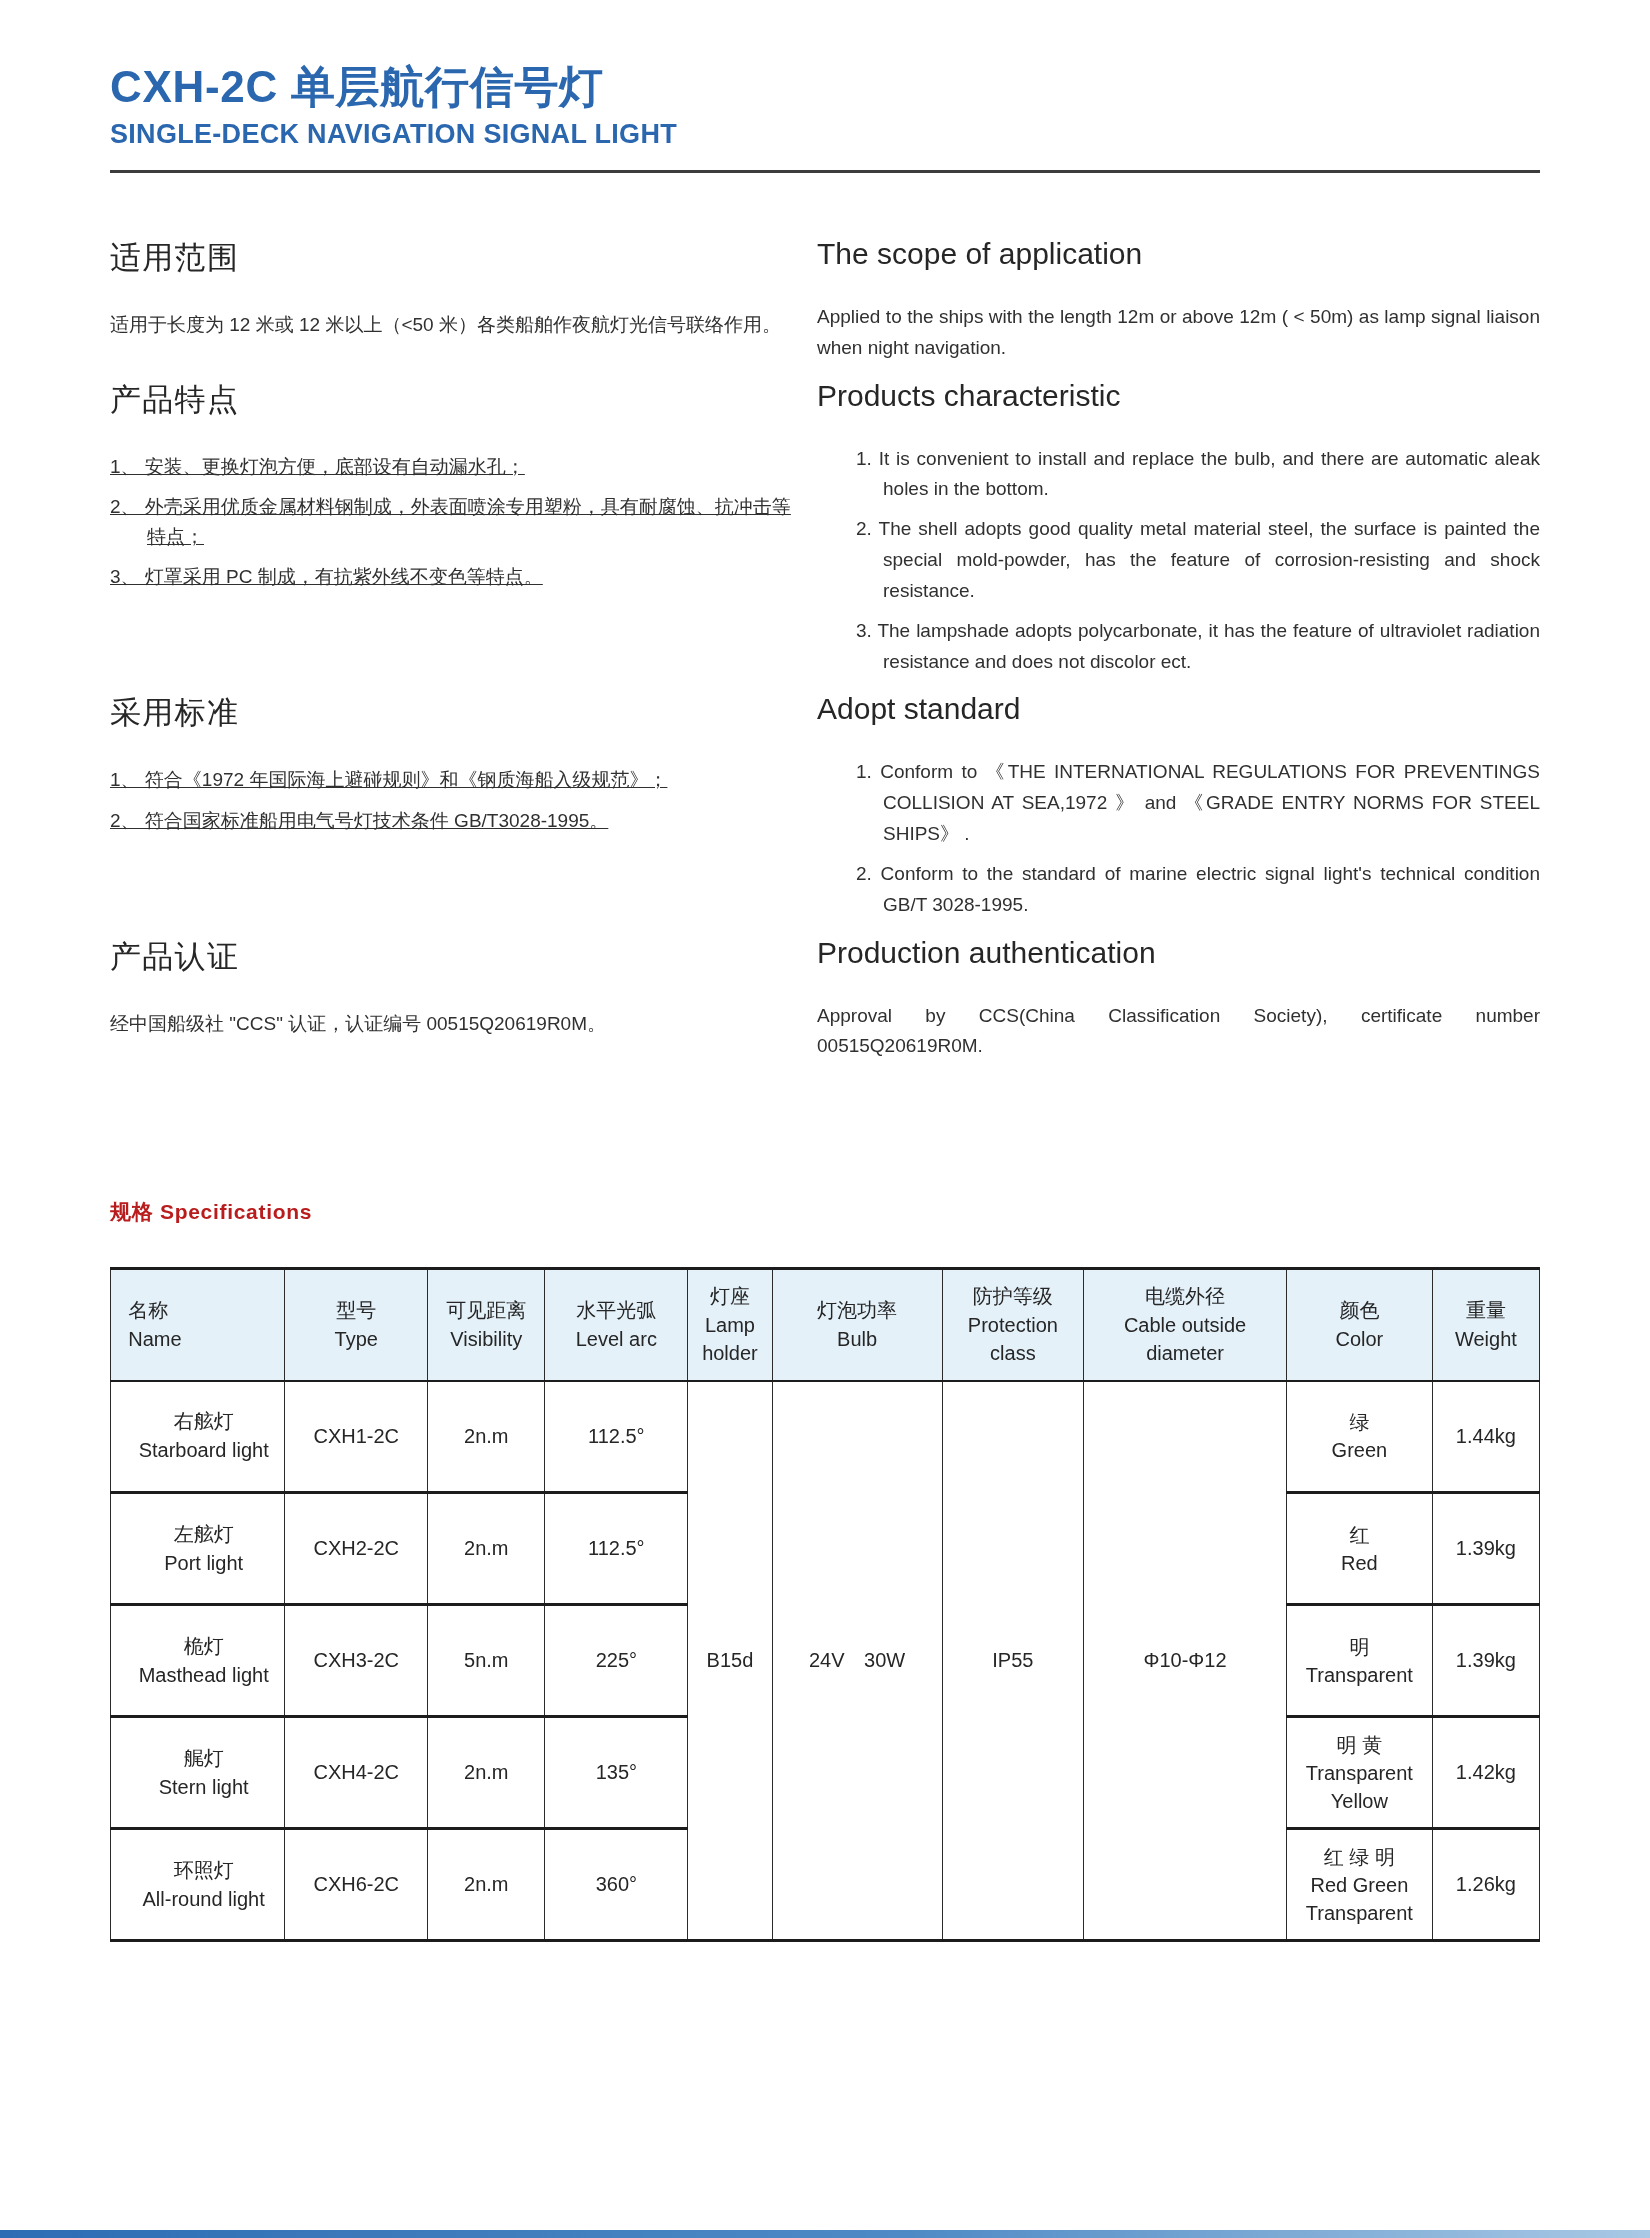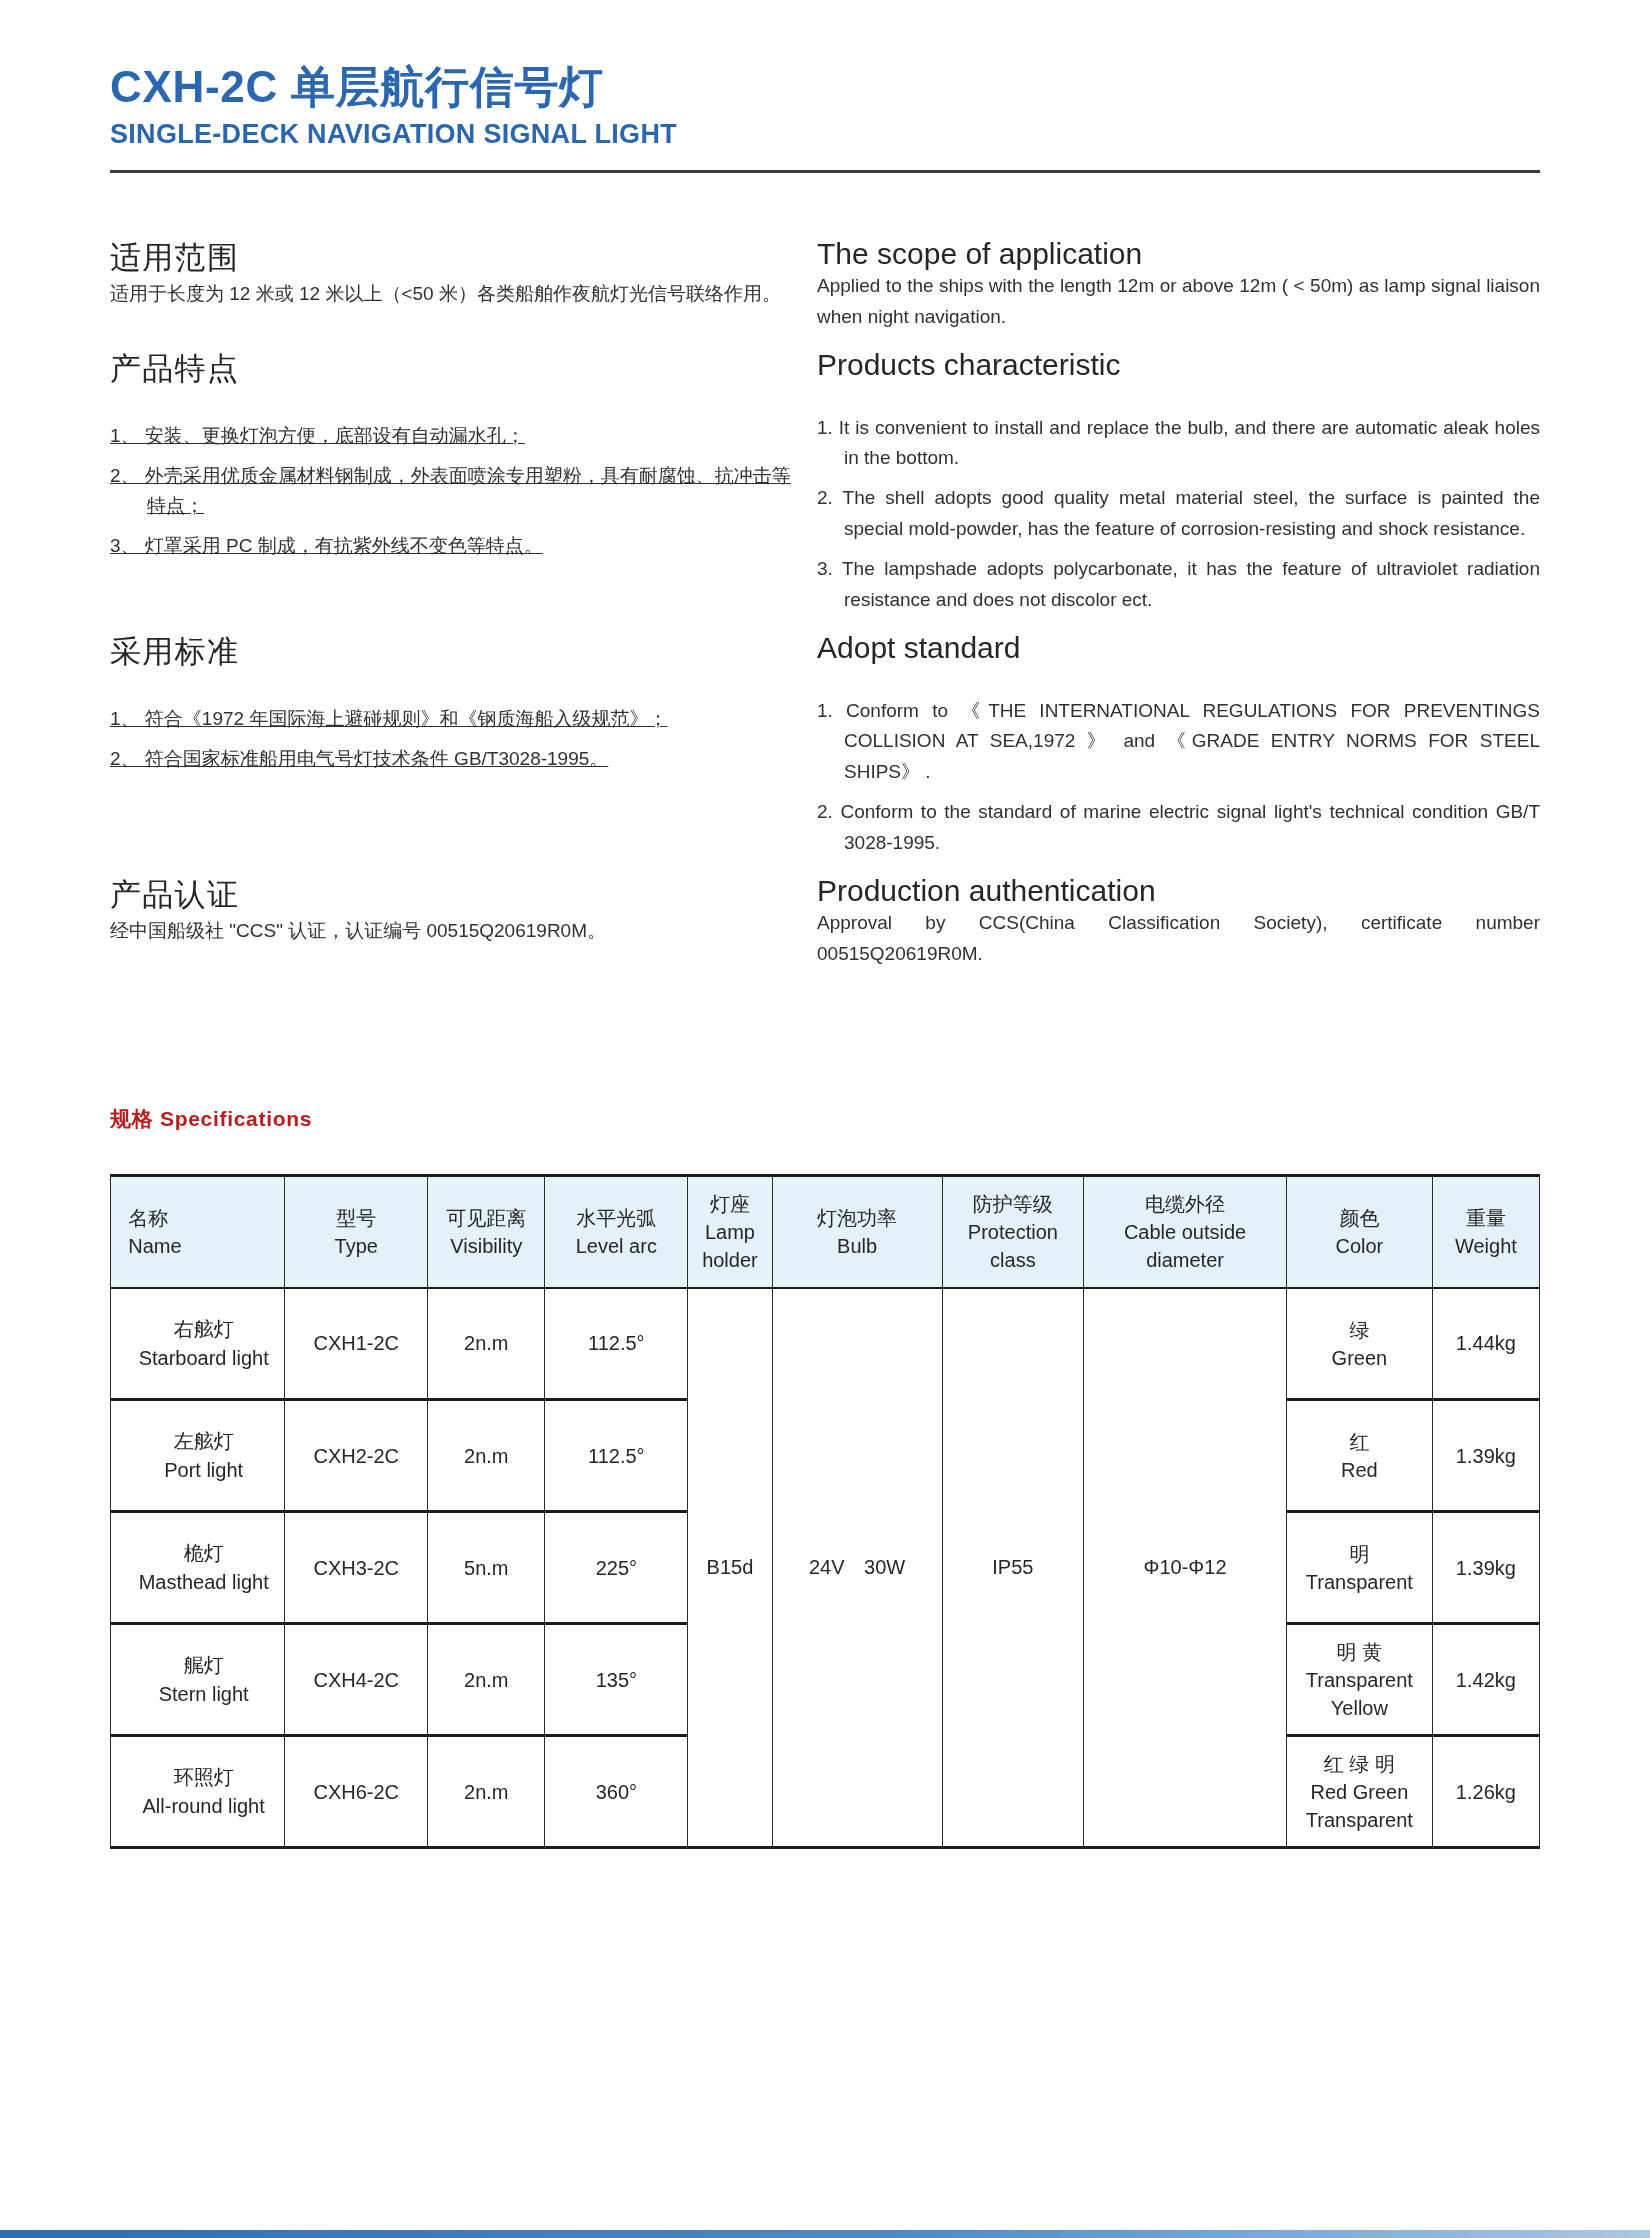--- a/index.html
+++ b/index.html
@@ -28,26 +28,26 @@
   .content-columns {
     margin-top: 64px;
     display: grid;
     grid-template-columns: 692px 1fr;
     column-gap: 47px;
     row-gap: 63px;
     gap: 15px;
   }
   h2.sec-zh { font-size: 31px; font-weight: normal; color: #262626; letter-spacing: 1.3px; }
   h2.sec-en { font-size: 30px; font-weight: normal; color: #262626; }
-  .sec-body { font-size: 19px; line-height: 1.62; color: #303030; }
+  .sec-body { margin-top: 31px; font-size: 19px; line-height: 1.62; color: #303030; }
   .sec.en .sec-body { text-align: justify; }
   .list-item { font-size: 19px; line-height: 1.62; color: #303030; margin-top: 9.3px; }
   .list-item:first-child { margin-top: 0; }
   .zh-item { padding-left: 37px; text-indent: -37px; text-decoration: underline; }
-  .en-item { padding-left: 27px; text-indent: -27px; text-align: justify; }
+  .en-item { padding-left: 27px; text-indent: -27px; text-align: justify; margin-left: 39px; }
   .items { margin-top: 31px; }
 
   
   .specs-section { margin-top: 136px; }
   .specs-title { font-size: 21px; font-weight: bold; color: #b91c1c; letter-spacing: 0.7px; }
   table.specs {
     width: 100%; margin-top: 41px;
     border-collapse: collapse; table-layout: fixed;
     border-top: 3.3px solid #1c1c1c; border-bottom: 3.3px solid #1c1c1c;
   }

